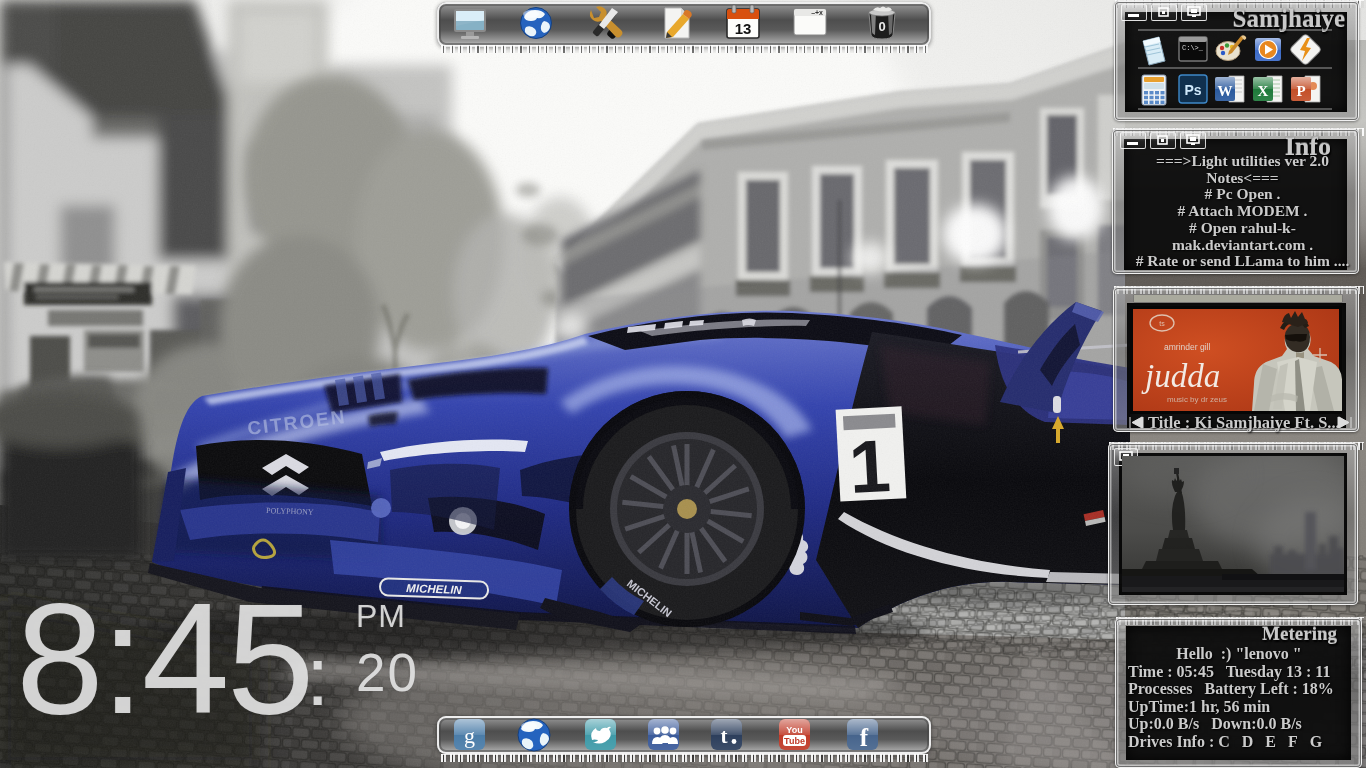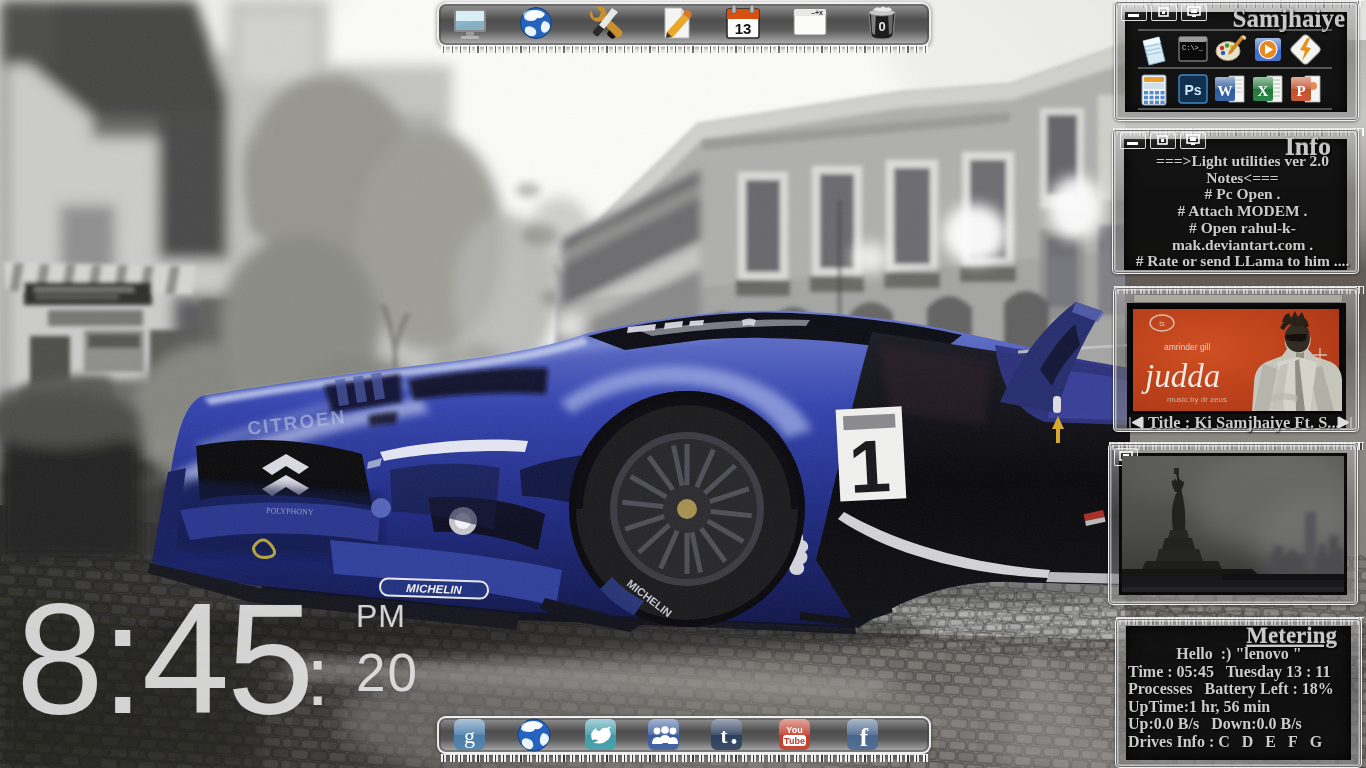--- a/index.html
+++ b/index.html
@@ -704,21 +704,21 @@
 </g>
 <rect x="0" y="120" width="222" height="16" fill="#19191b"></rect>
 <rect x="100" y="118" width="122" height="6" fill="#111113"></rect>
 <rect x="0" y="131" width="222" height="5" fill="#232325"></rect>
 </svg>
 
 <div class="teeth" style="left:1116px;top:617px;width:248px;"></div>
 <div class="w" style="left:1115px;top:618px;width:247px;height:150px;">
 <div class="in" style="left:11px;top:8px;right:11px;bottom:8px;"></div>
 </div>
-<div class="ttl" style="right:29px;top:624px;font-size:23px;text-decoration:underline;">Metering</div>
+<div class="ttl" style="right:29px;top:624px;font-size:19px;">Metering</div>
 <div class="ntx" style="left:1128px;top:645px;width:222px;font-size:16px;line-height:17.6px;"><div style="text-align:center">Hello&nbsp; :) "lenovo "</div>Time : 05:45&nbsp;&nbsp; Tuesday 13 : 11<br>Processes&nbsp;&nbsp; Battery Left : 18%<br>UpTime:1 hr, 56 min<br>Up:0.0 B/s&nbsp;&nbsp; Down:0.0 B/s<br>Drives Info : C&nbsp;&nbsp; D&nbsp;&nbsp; E&nbsp;&nbsp; F&nbsp;&nbsp; G</div>
 
 <div id="clock">
 <div id="c-big">8:45</div>
 <div id="c-col">:</div>
 <div id="c-pm">PM</div>
 <div id="c-s">20</div>
 </div>
 </div>
 

